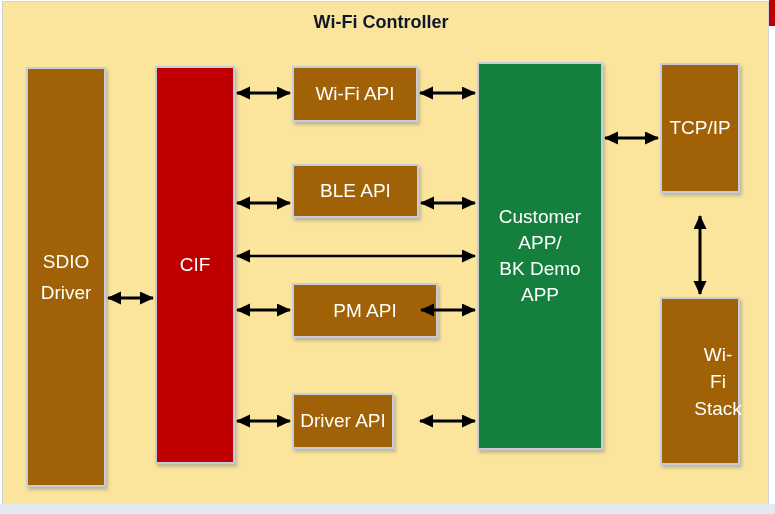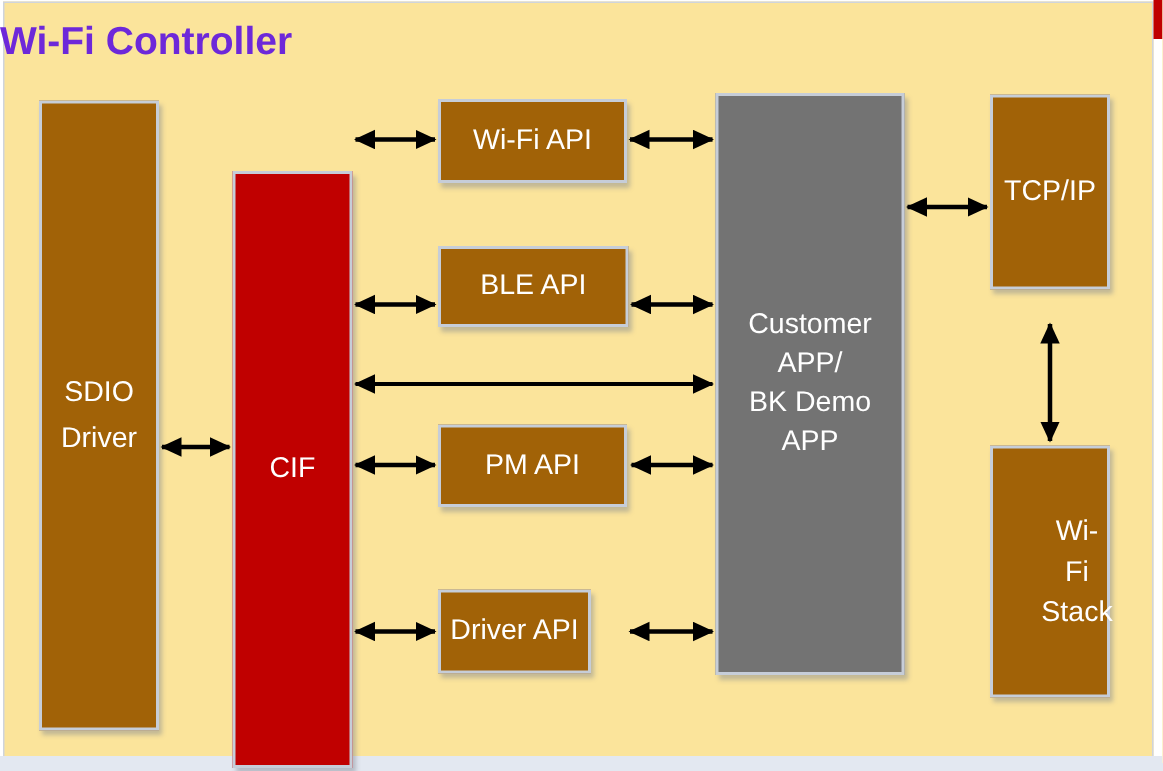--- a/index.html
+++ b/index.html
@@ -32,50 +32,50 @@
     right: 0; top: 0;
     width: 6px; height: 26px;
     background: #c00000;
     z-index: 30;
   }
   .diagram-title {
     position: absolute;
     top: 12px;
     left: 0;
     right: 13px;
-    text-align: left;
-    font-size: 26px;
+    text-align: center;
+    font-size: 18px;
     font-weight: bold;
-    color: #6d28d9;
+    color: #0f172a;
     letter-spacing: 0px;
     z-index: 5;
   }
   .block {
     position: absolute;
     display: flex;
     flex-direction: column;
     align-items: center;
     justify-content: center;
     color: #ffffff;
     font-size: 19px;
     text-align: center;
     border: 2px solid #c6cdd8;
     box-shadow: 2px 3px 3px rgba(125,130,142,0.45);
     box-sizing: border-box;
     z-index: 10;
   }
   .blue   { background: #a16207; }
   .red    { background: #c00000; }
-  .orange { background: #737373; justify-content: center; }
+  .orange { background: #15803d; justify-content: center; }
 
   .block-sdio       { left: 26px;  top: 67px;  width: 80px;  height: 420px; line-height: 31px; }
-  .block-cif        { left: 155px; top: 66px;  width: 80px;  height: 398px; margin-top: 48px; }
+  .block-cif        { left: 155px; top: 66px;  width: 80px;  height: 398px; }
   .block-wifi-api   { left: 292px; top: 66px;  width: 126px; height: 56px; }
   .block-ble-api    { left: 292px; top: 164px; width: 127px; height: 54px; }
-  .block-pm-api     { left: 292px; top: 283px; width: 126px; height: 55px; }
+  .block-pm-api     { left: 292px; top: 283px; width: 146px; height: 55px; }
   .block-driver-api { left: 292px; top: 393px; width: 102px; height: 56px; }
   .block-customer   { left: 477px; top: 62px;  width: 126px; height: 388px; line-height: 26px; }
   .block-tcpip      { left: 660px; top: 63px;  width: 80px;  height: 130px; }
   .block-wifi-stack { left: 660px; top: 297px; width: 80px;  height: 168px; line-height: 27px; padding-left: 36px; }
 
   .arrow-layer {
     position: absolute;
     left: 0; top: 0;
     width: 775px; height: 514px;
     z-index: 20;

